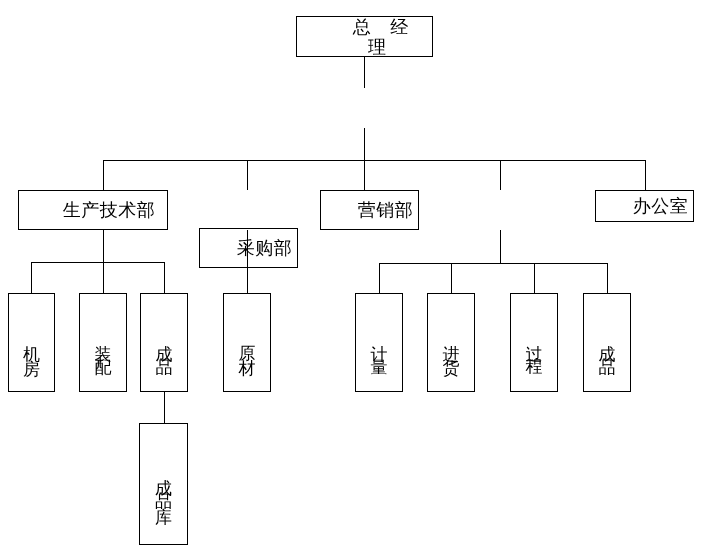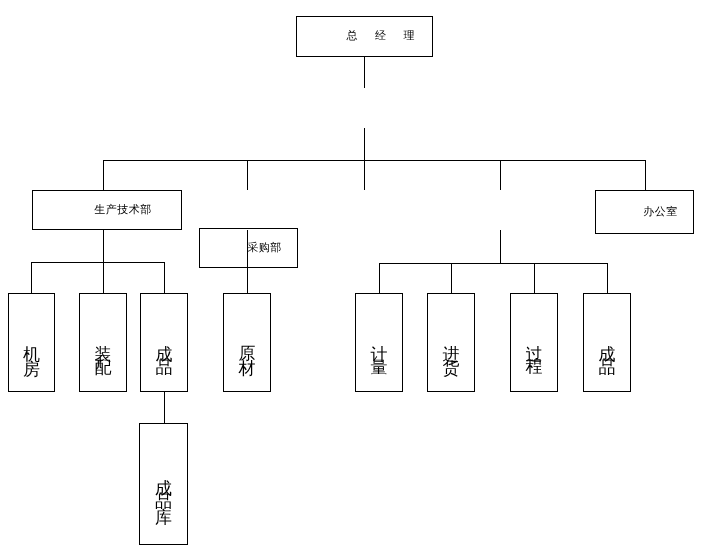--- a/index.html
+++ b/index.html
@@ -20,21 +20,21 @@
     box-sizing: border-box;
     border: 1px solid #000000;
     background: #ffffff;
     display: flex;
     align-items: center;
     justify-content: center;
     color: #000000;
     text-align: center;
   }
   .node.horiz {
-    font-size: 11px;
+    font-size: 18px;
     letter-spacing: 0.5px;
     line-height: 1.1;
     padding-left: 32px;
   }
   .node.horiz.spaced {
     letter-spacing: 7px;
     text-indent: 7px;
   }
   .node.vert {
     font-size: 17px;
@@ -64,23 +64,24 @@
   <div class="line v" style="left:364px; top:128px; height:33px;"></div>
 
   <div class="line h" style="left:103px; top:160px; width:542px;"></div>
 
   <div class="line v" style="left:103px; top:160px; height:30px;"></div>
   <div class="line v" style="left:247px; top:160px; height:30px;"></div>
   <div class="line v" style="left:364px; top:160px; height:30px;"></div>
   <div class="line v" style="left:500px; top:160px; height:30px;"></div>
   <div class="line v" style="left:645px; top:160px; height:30px;"></div>
 
-  <div class="node horiz" style="left:32px; top:190px; width:150px; height:40px;">生产技术部</div>
+  <div class="node horiz" style="left:18px; top:190px; width:150px; height:40px;">生产技术部</div>
   <div class="node horiz" style="left:199px; top:190px; width:99px; height:40px;margin-top:38px;">采购部</div>
-  <div class="node horiz" style="left:595px; top:190px; width:99px; height:44px;">办公室</div>
+  <div class="node horiz" style="left:320px; top:190px; width:99px; height:40px;">营销部</div>
+  <div class="node horiz" style="left:595px; top:190px; width:99px; height:32px;">办公室</div>
 
   <div class="line v" style="left:103px; top:230px; height:33px;"></div>
   <div class="line h" style="left:31px; top:262px; width:133px;"></div>
   <div class="line v" style="left:31px; top:262px; height:31px;"></div>
   <div class="line v" style="left:103px; top:262px; height:31px;"></div>
   <div class="line v" style="left:164px; top:262px; height:31px;"></div>
 
   <div class="line v" style="left:247px; top:230px; height:63px;"></div>
 
   <div class="line v" style="left:500px; top:230px; height:33px;"></div>

